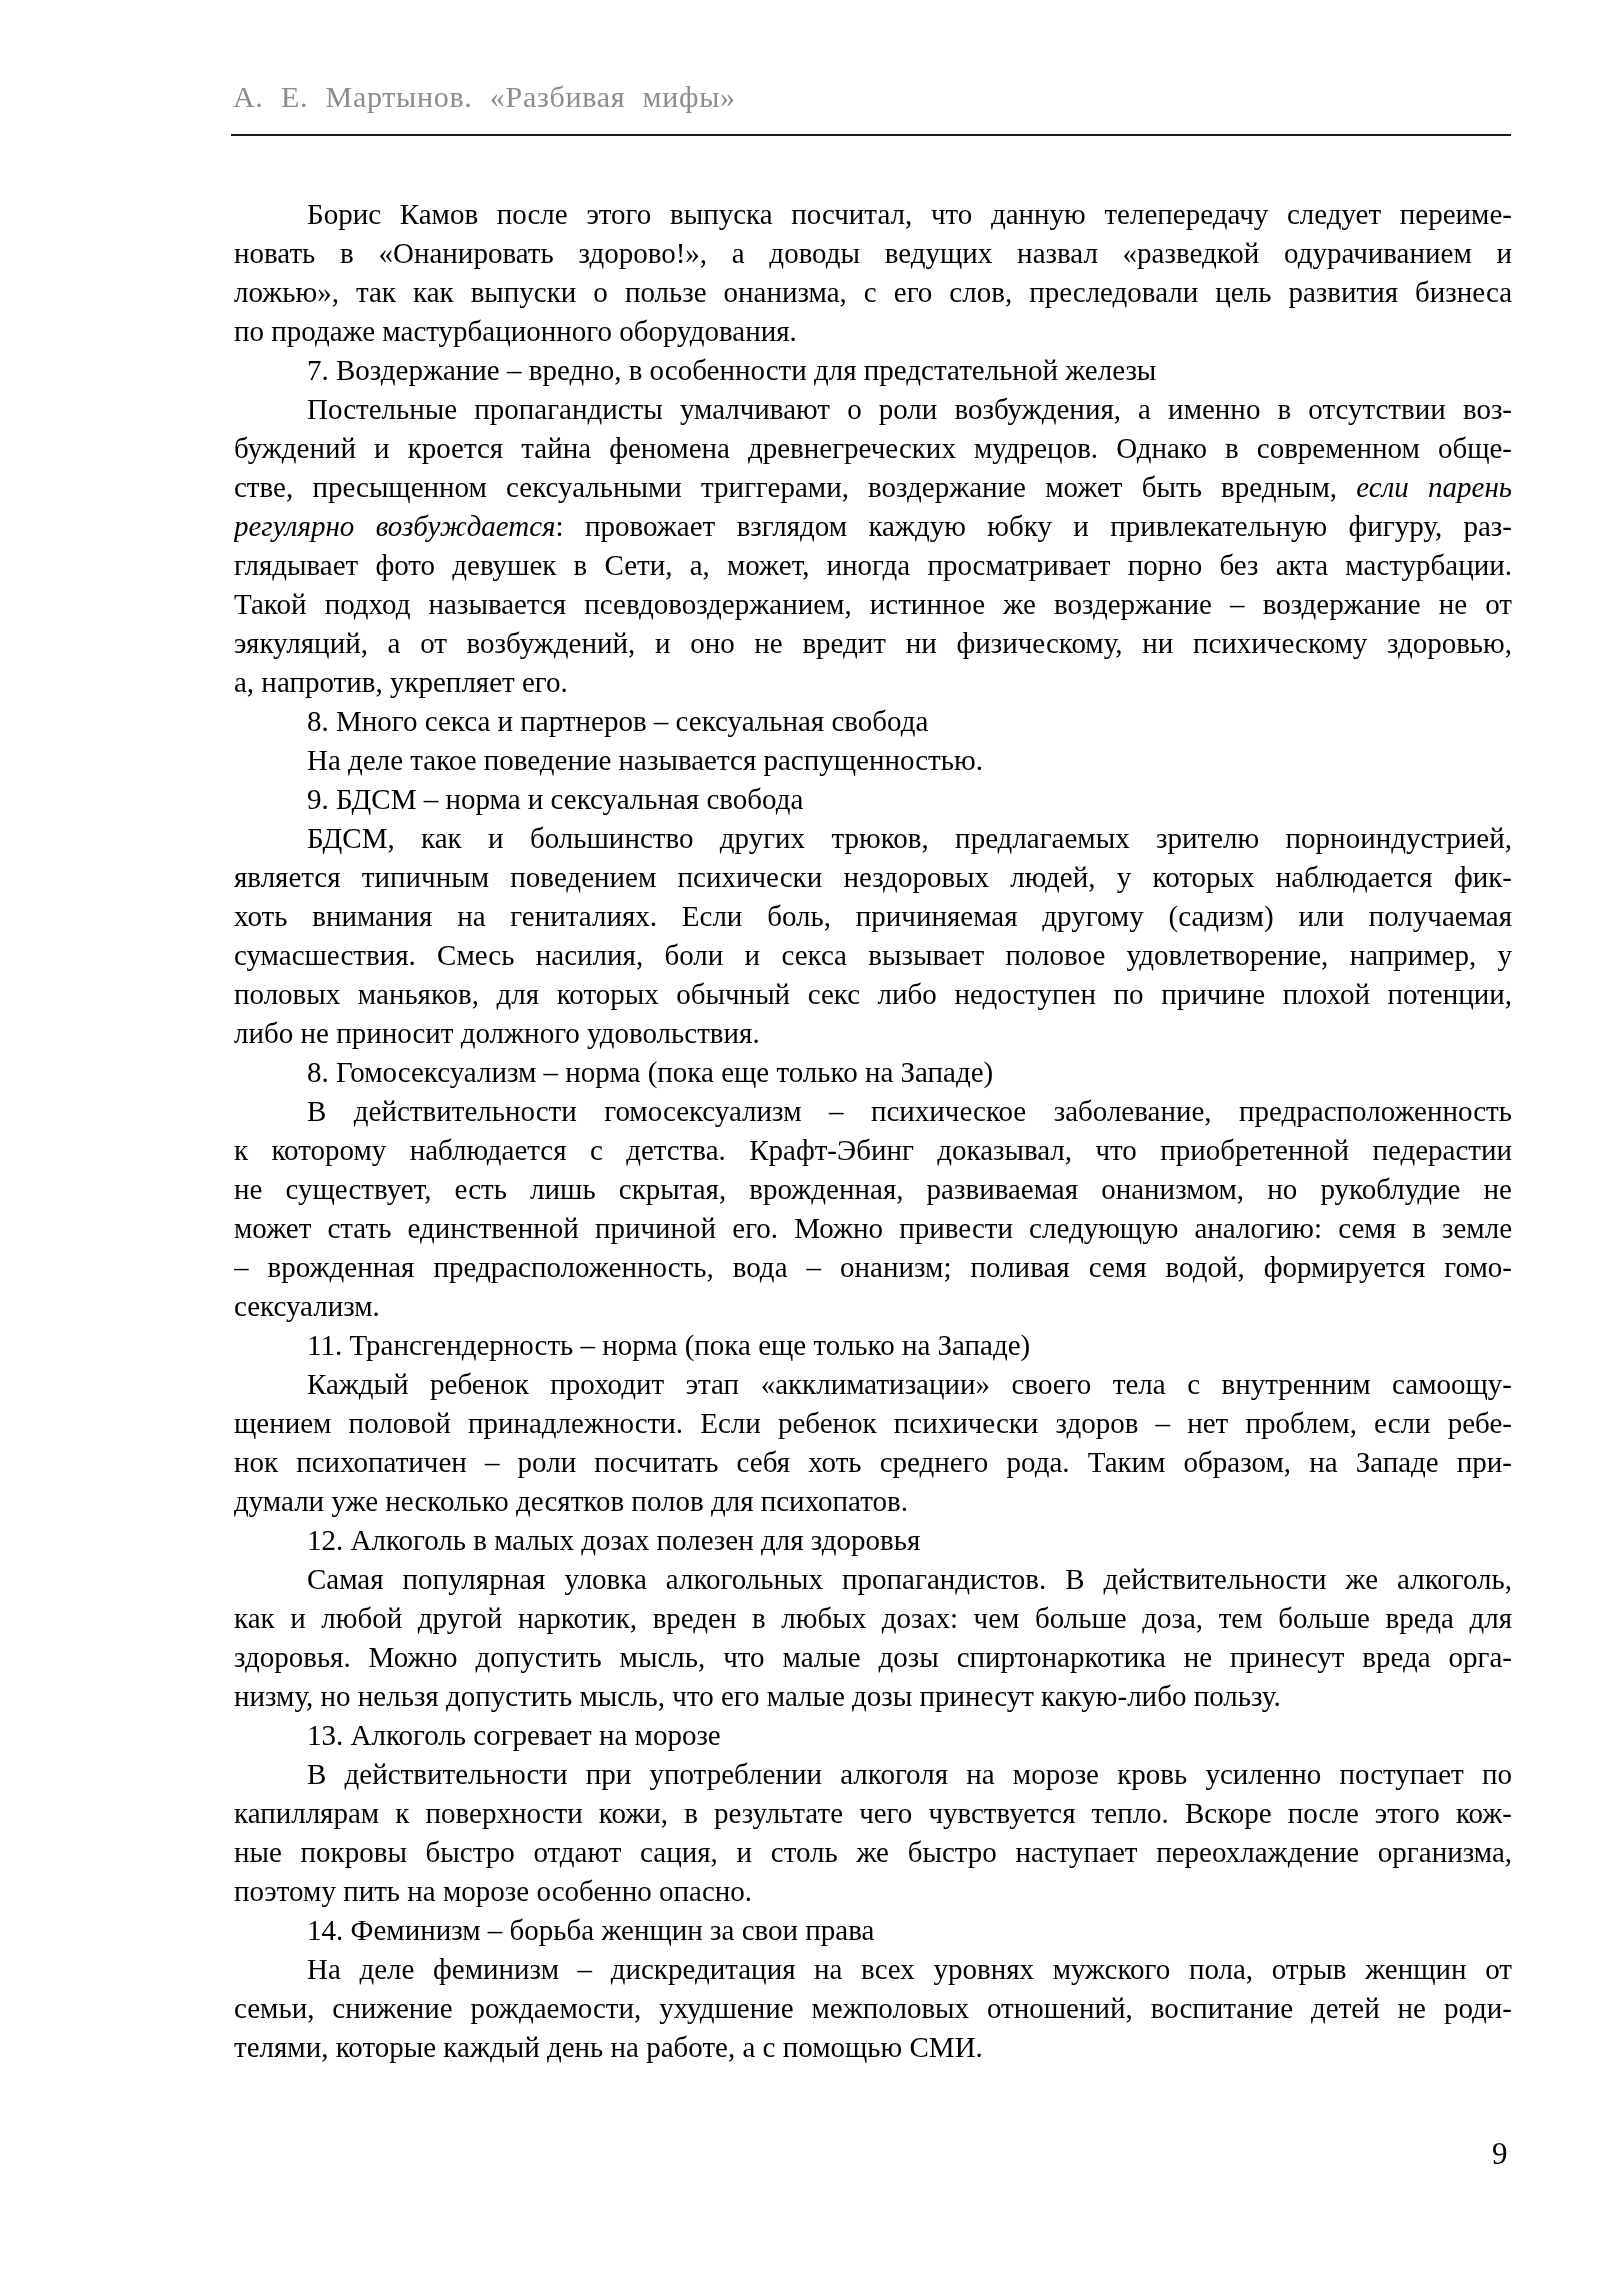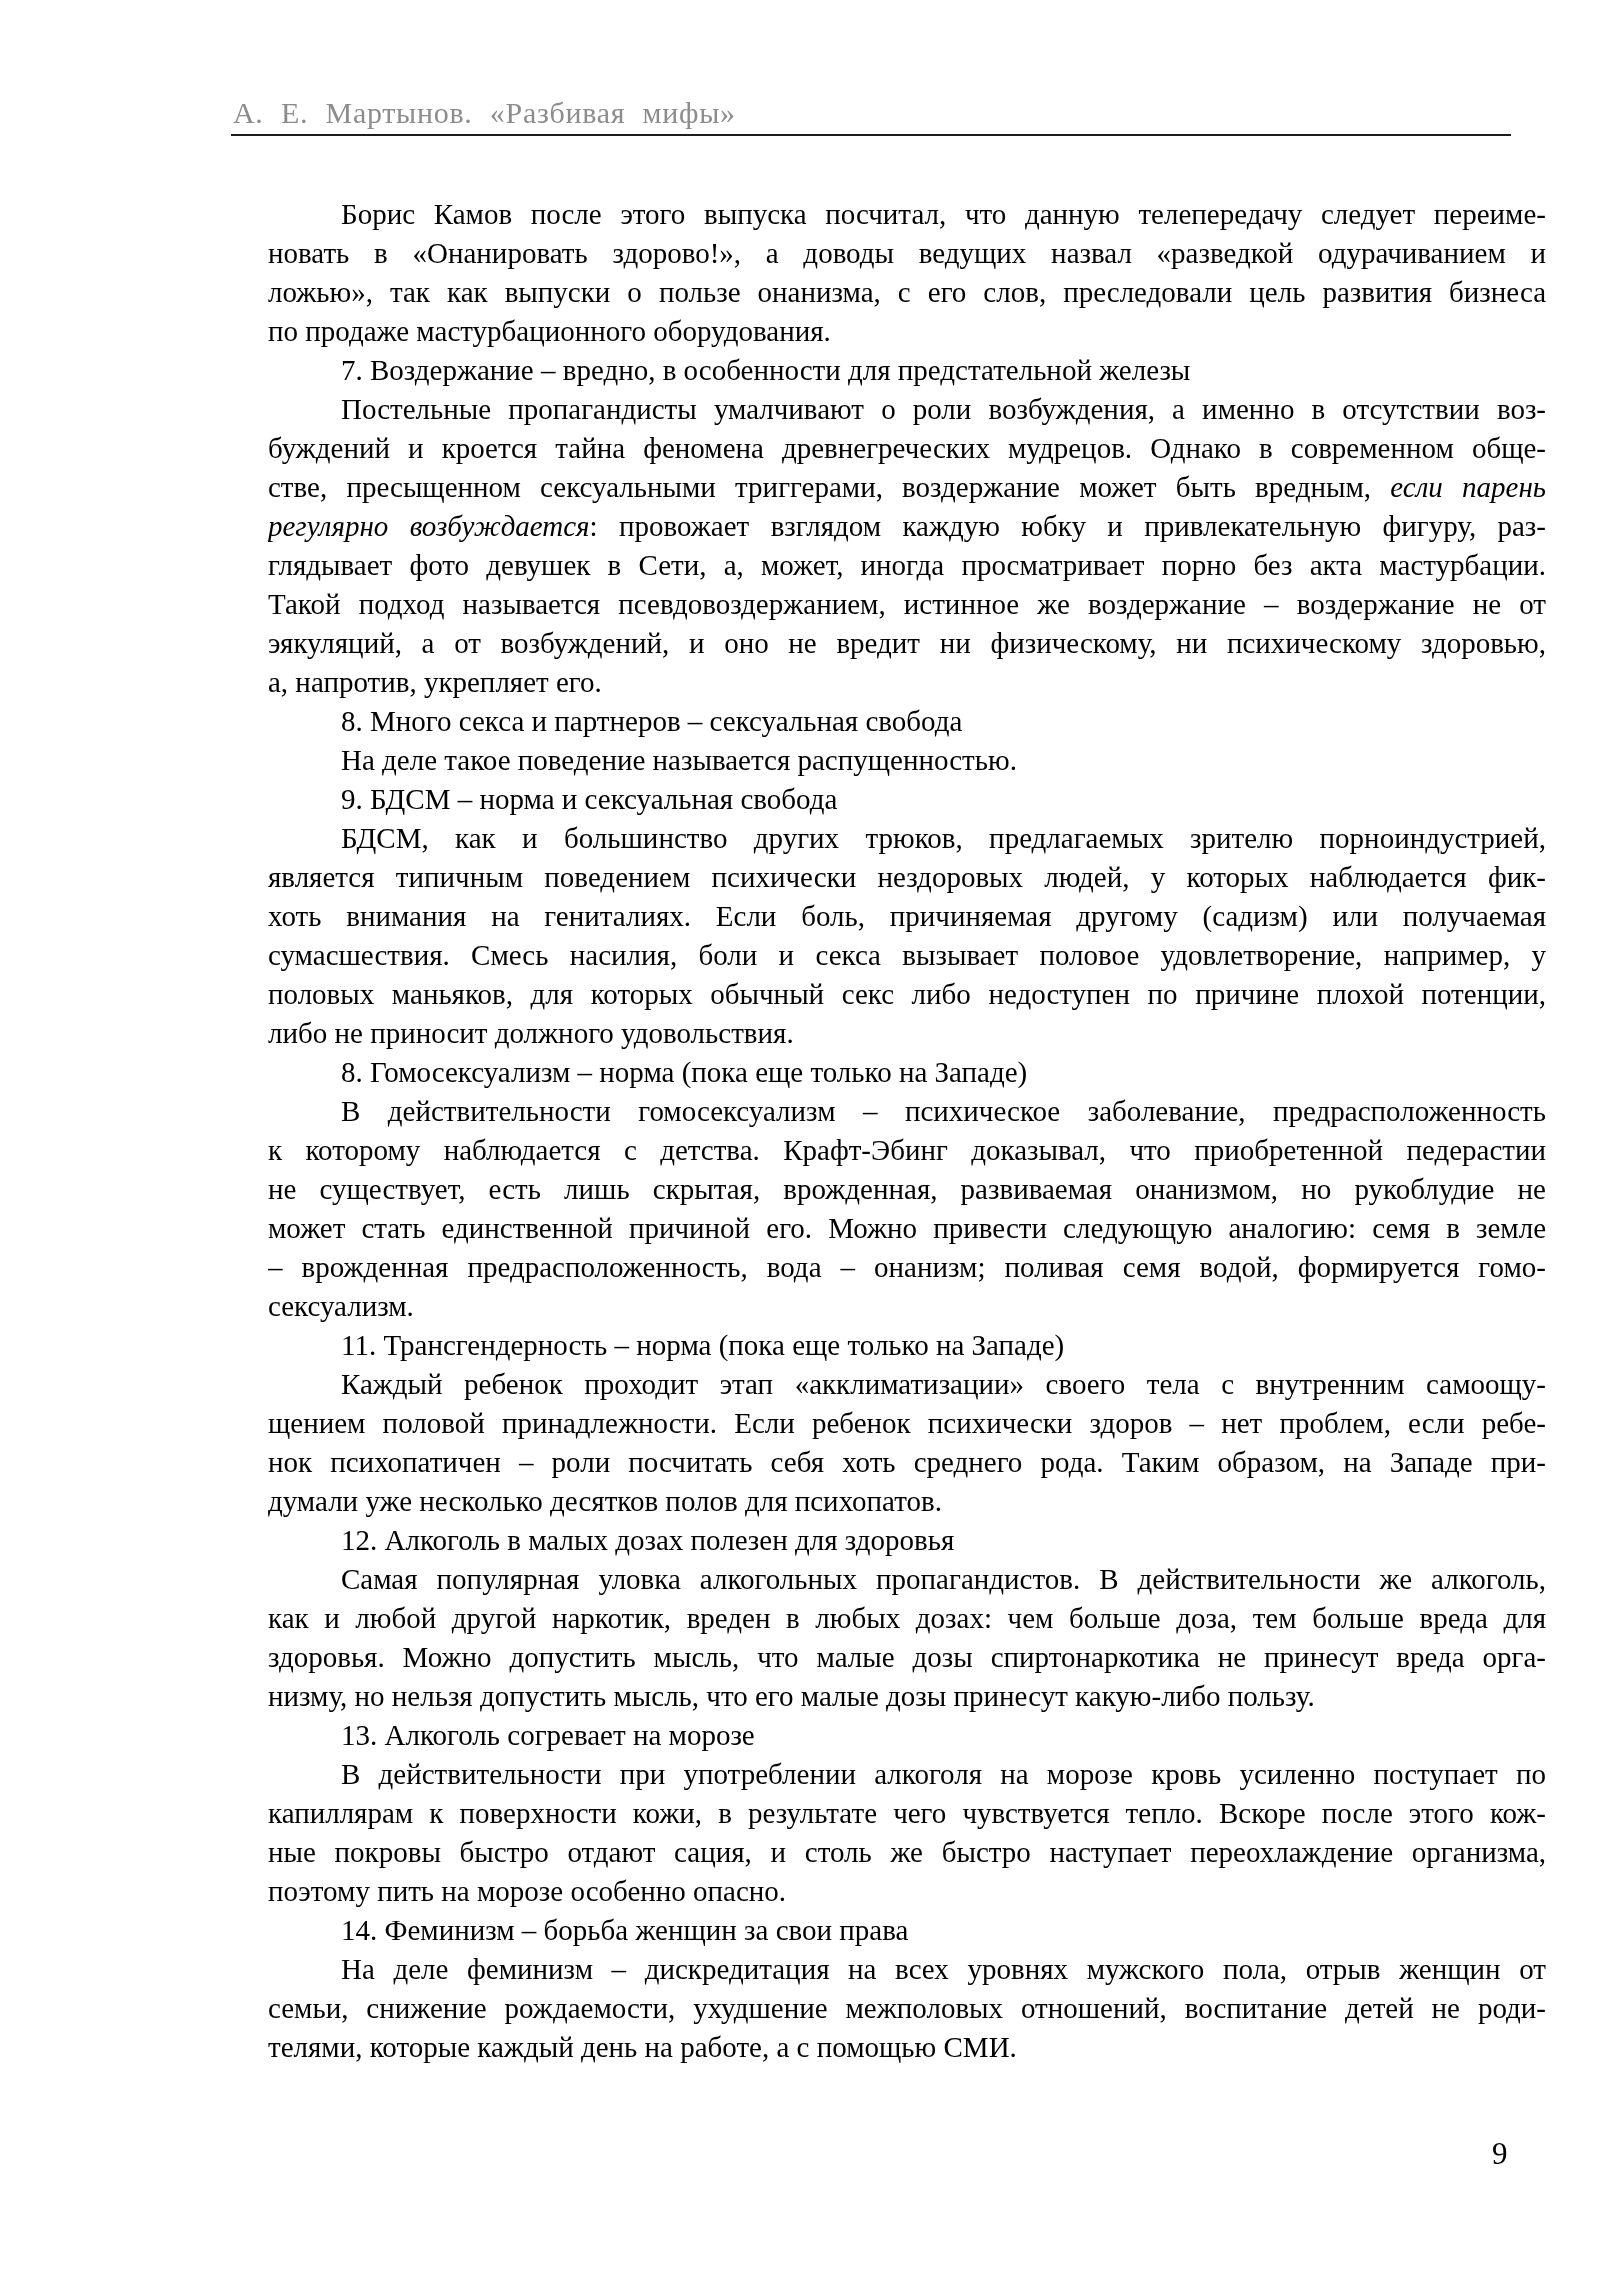--- a/index.html
+++ b/index.html
@@ -6,40 +6,39 @@
   .page{
     position:relative;
     width:1623px;height:2295px;
     background:#ffffff;
     font-family:"Liberation Serif","DejaVu Serif",serif;
     color:#000;
     overflow:hidden;
   }
   .running-head{
     position:absolute;
-    left:233px;top:96px;
+    left:233px;top:80px;
     font-size:30px;
     line-height:33px;
     color:#8c8c8c;
     letter-spacing:0.7px;
     word-spacing:9.2px;
     white-space:nowrap;
   }
   .head-rule{
     position:absolute;
     left:231px;top:134px;
     width:1280px;height:2px;
     background:#1c1c1c;
   }
   .text-block{
     position:absolute;
     left:234px;top:195px;
     width:1278px;
     font-size:29px;
-    margin-left:34px;
   }
   .line{
     height:39px;
     line-height:39px;
     text-align:justify;
     text-align-last:justify;
     overflow:hidden;
   }
   .line.last{
     text-align-last:left;

